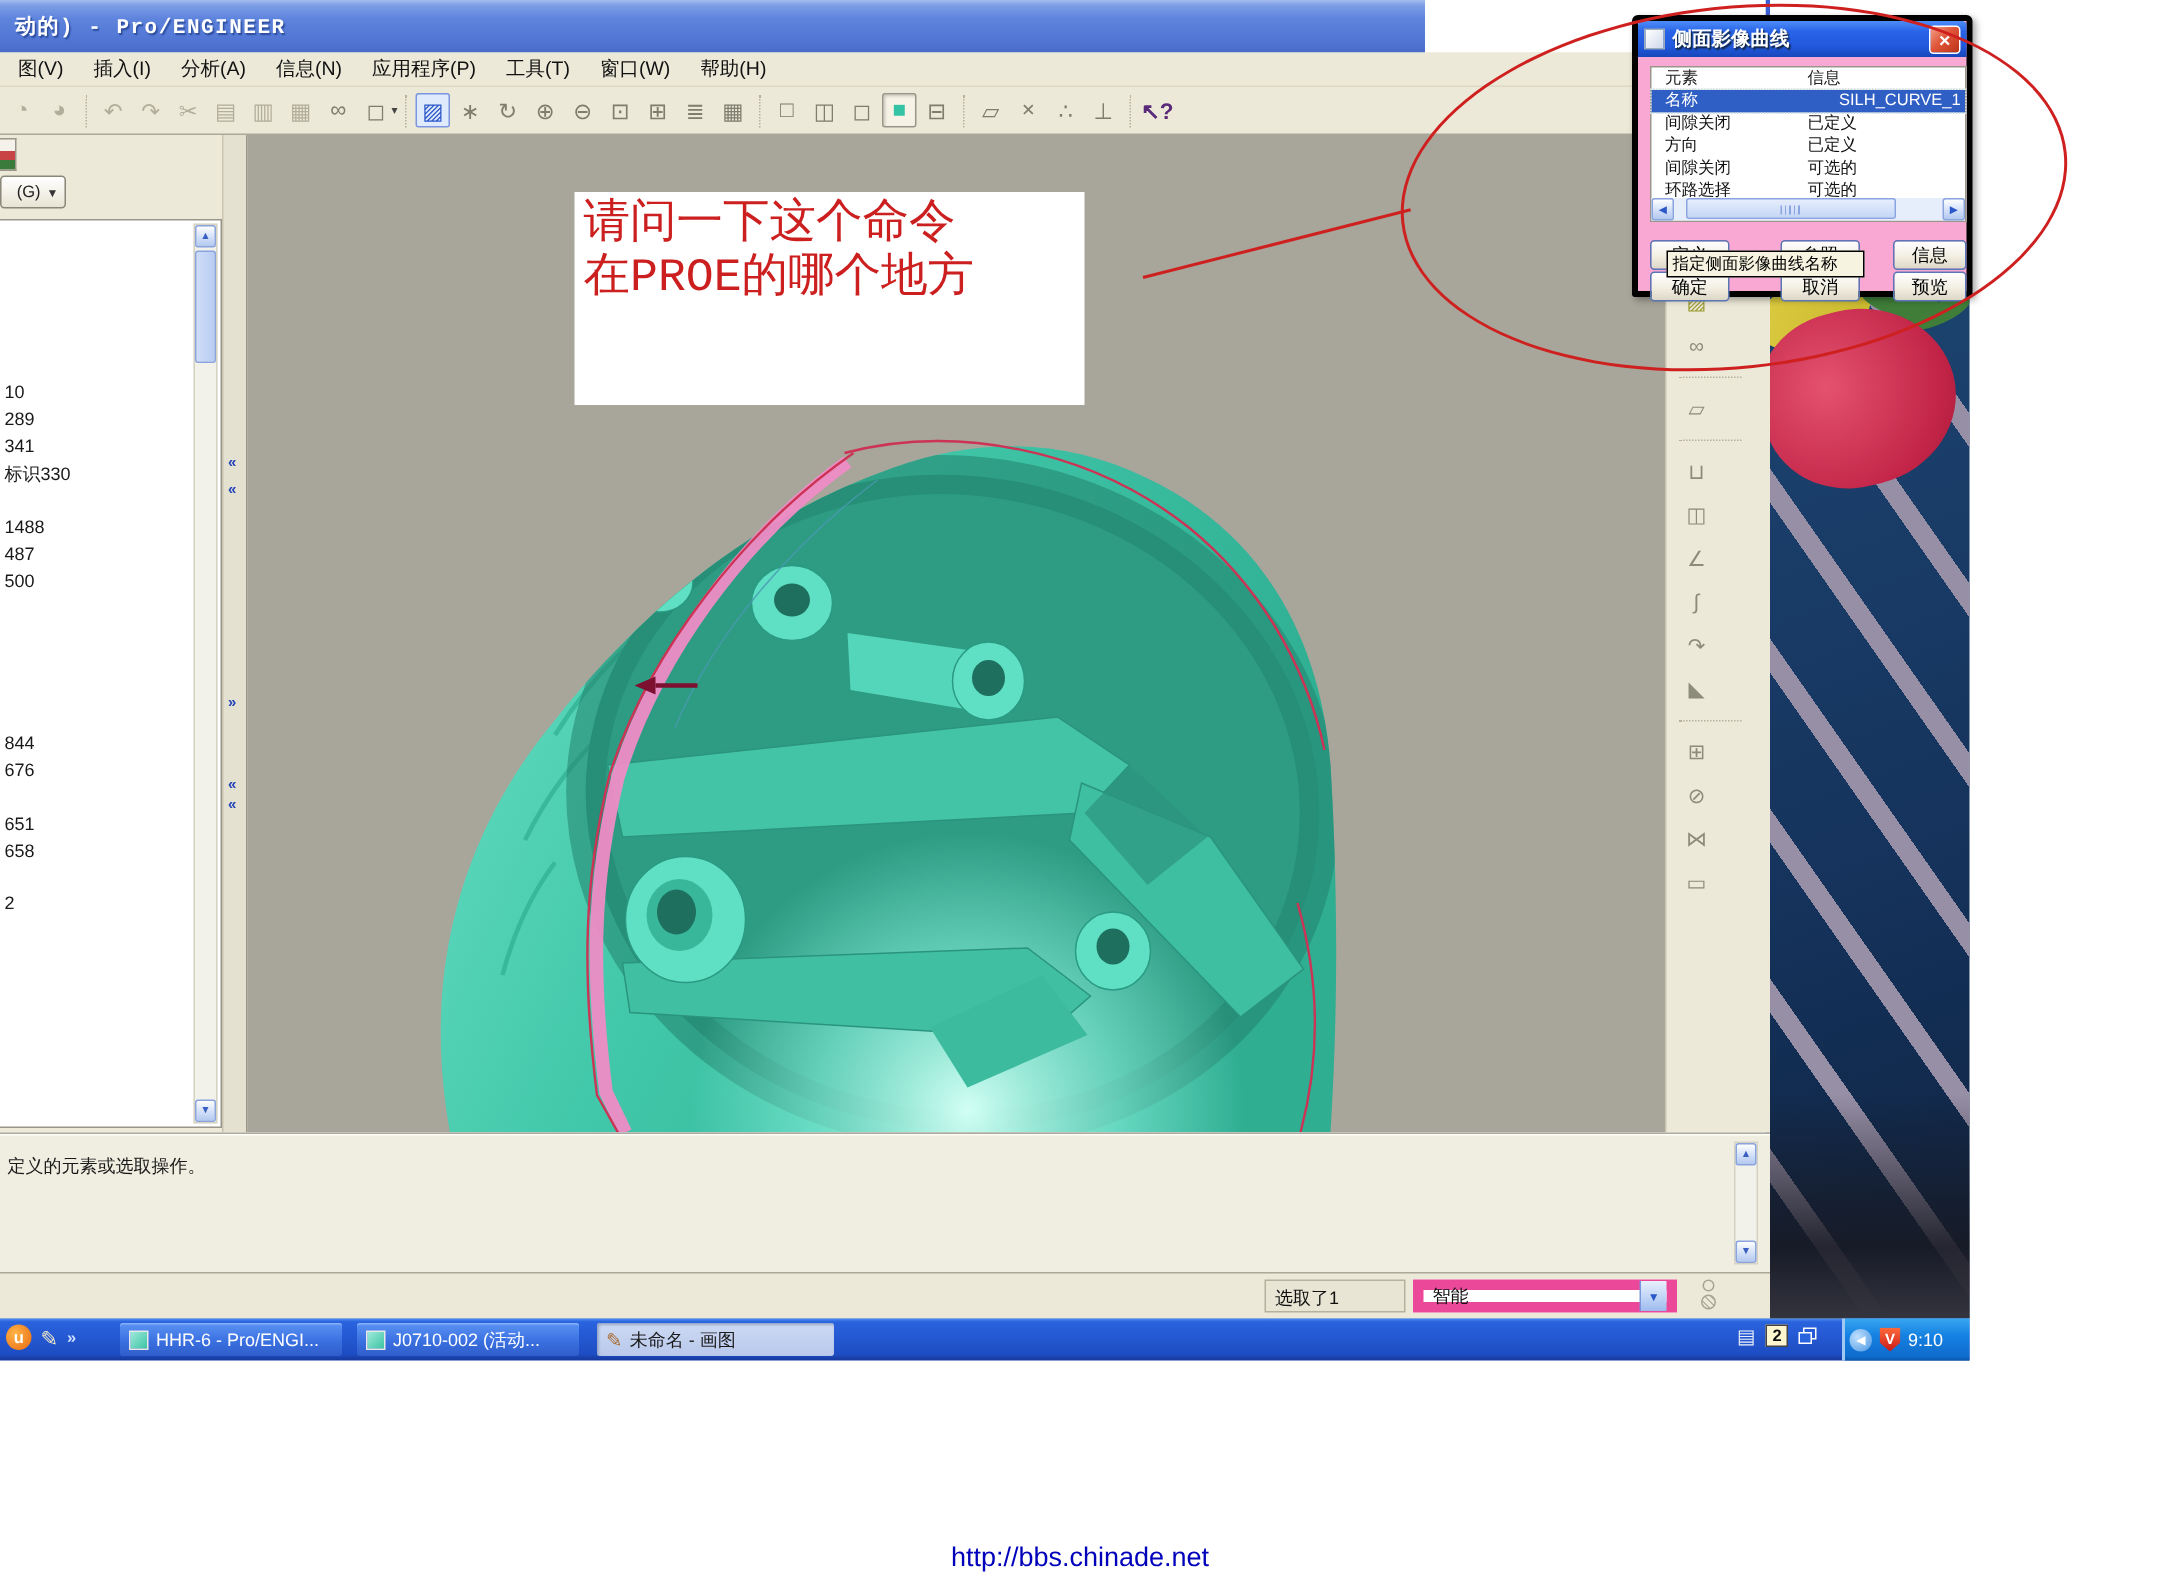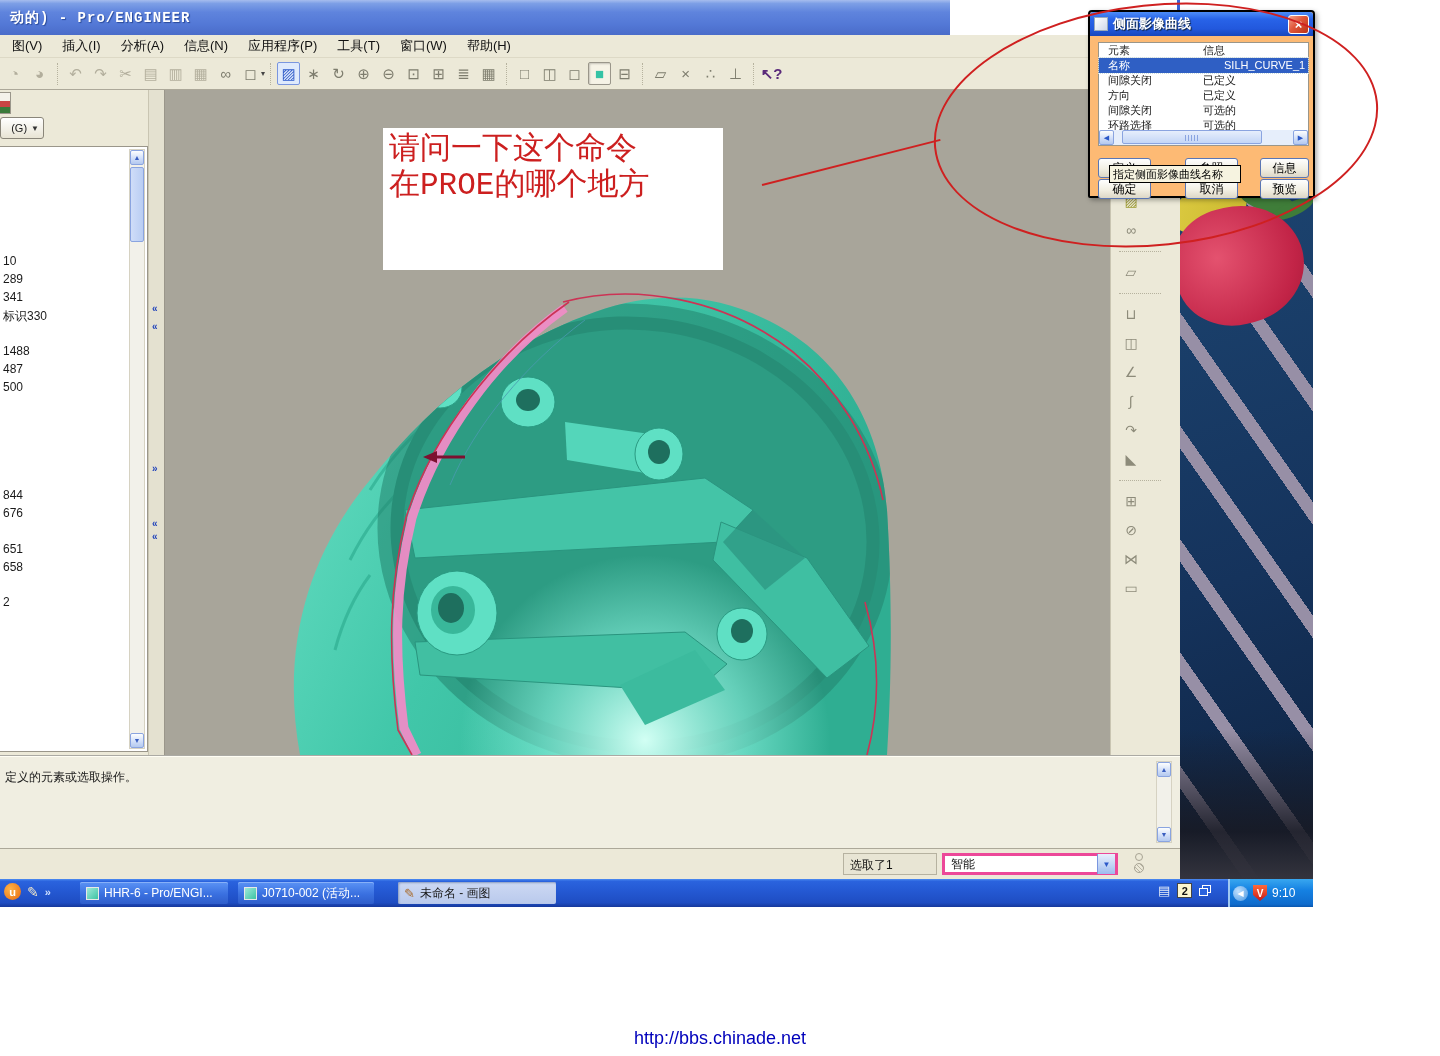--- a/index.html
+++ b/index.html
@@ -56,40 +56,40 @@
   .rt-table { position:absolute; left:46px; top:14px; width:22px; height:22px; display:flex; align-items:center; justify-content:center; font-size:13px; color:#8d8b7a; }
 
   
   .message { position:absolute; left:0; top:755px; width:1180px; height:93px; background:#f0eee1; border-top:2px groove #fffef4; }
   .msg-text { position:absolute; left:5px; top:12px; font-size:12px; color:#1a1a1a; }
   .msg-scroll { position:absolute; left:1156px; top:4px; width:16px; height:82px; background:#f2f1ea; border:1px solid #d6d2c2; }
 
   
   .statusbar { position:absolute; left:0; top:848px; width:1180px; height:31px; background:#ece9d8; border-top:1px solid #aca899; }
   .sel-box { position:absolute; left:843px; top:4px; width:94px; height:22px; border:1px solid #b6b2a0; background:#e8e5d4; font-size:12px; color:#111; padding:3px 6px; }
-  .combo { position:absolute; left:942px; top:4px; width:176px; height:22px; background:#fff; border:3px solid #ec4899; display:flex; align-items:center; }
+  .combo { position:absolute; left:942px; top:4px; width:176px; height:22px; background:#fff; border:7px solid #ec4899; display:flex; align-items:center; }
   .combo .val { flex:1; font-size:12px; color:#111; padding-left:6px; }
   .combo .cbtn { width:18px; height:20px; background:linear-gradient(180deg,#e8f0fd,#bdd2f5 60%,#9dbbee); border-left:1px solid #7a96df; color:#2b58c8; font-size:8px; display:flex; align-items:center; justify-content:center; }
   .filter-ic { position:absolute; left:1132px; top:3px; width:16px; height:24px; }
   .filter-ic .c1 { position:absolute; left:3px; top:1px; width:8px; height:8px; border:1.5px solid #a8a494; border-radius:50%; }
   .filter-ic .c2 { position:absolute; left:2px; top:11px; width:10px; height:10px; border:1.5px solid #a8a494; border-radius:50%; background:repeating-linear-gradient(45deg,#b8b4a4 0 1px,transparent 1px 3px); }
 
   
   .desktop { position:absolute; left:1180px; top:0; width:133px; height:879px; background:#fff; }
   .wall { position:absolute; left:0; top:198px; width:133px; height:681px; overflow:hidden;
     background:
       linear-gradient(180deg, rgba(0,0,0,0) 0 78%, rgba(24,26,36,.9) 93%, #34343e 100%),
       repeating-linear-gradient(55deg, rgba(151,143,166,0) 0 52px, #978fa6 52px 65px),
       linear-gradient(160deg,#1c4470,#15335c 55%,#0e2240); }
   .tulip-red { position:absolute; left:-6px; top:8px; width:130px; height:118px; background:radial-gradient(circle at 35% 40%, #e4526f, #c22447 70%, #a51837); border-radius:46% 54% 52% 48%; transform:rotate(-14deg); }
   .tulip-yellow { position:absolute; left:-10px; top:-12px; width:78px; height:46px; background:linear-gradient(120deg,#ddcb42,#c9b82e); border-radius:50%; transform:rotate(-18deg); }
   .leaf { position:absolute; background:#3f7d39; border-radius:50%; }
 
   
-  .dialog { position:absolute; left:1088px; top:10px; width:227px; height:188px; background:#fdba74; border:2px solid #000000; border-radius:4px 4px 2px 2px; box-shadow:2px 2px 5px rgba(0,0,0,.35); }
+  .dialog { position:absolute; left:1088px; top:10px; width:227px; height:188px; background:#f9a8d4; border:4px solid #000000; border-radius:4px 4px 2px 2px; box-shadow:2px 2px 5px rgba(0,0,0,.35); }
   .dlg-title { position:absolute; left:0; top:0; width:100%; height:24px; border-radius:3px 3px 0 0;
     background:linear-gradient(180deg,#4d8df8 0%,#2863e8 30%,#2258dd 70%,#1747bb 100%); display:flex; align-items:center; padding:0 4px; }
   .dlg-ico { width:14px; height:14px; background:linear-gradient(135deg,#fff,#cfd8ea); border:1px solid #9ab; margin-right:5px; }
   .dlg-title-text { flex:1; color:#fff; font-size:13px; font-weight:bold; text-shadow:1px 1px 1px #123; }
   .dlg-close { width:21px; height:19px; border:1px solid #fff; border-radius:3px; background:linear-gradient(135deg,#f2a38c,#e0563a 45%,#bb3316); color:#fff; font-size:13px; font-weight:bold; display:flex; align-items:center; justify-content:center; line-height:1; }
   .dlg-list { position:absolute; left:8px; top:30px; width:211px; height:104px; background:#fff; border:1px solid #9a96 8a; border:1px solid #9a968a; font-size:11px; }
   .dr { display:flex; height:15px; line-height:15px; color:#111; }
   .dr.hdr { color:#222; border-bottom:1px solid #eee; }
   .dr .c1 { width:104px; padding-left:9px; white-space:nowrap; overflow:hidden; }
   .dr .c2 { flex:1; white-space:nowrap; overflow:hidden; }
@@ -395,21 +395,21 @@
     <div class="taskbar">
       <div class="ql">
         <span class="ulead">u</span>
         <span class="ql-brush">✎</span>
         <span class="ql-chev">»</span>
       </div>
       <div class="task" style="left:80px;width:148px">
         <span class="tico"></span>
         <span>HHR-6 - Pro/ENGI...</span>
       </div>
-      <div class="task" style="left:238px;width:136px">
+      <div class="task" style="left:238px;width:148px">
         <span class="tico"></span>
         <span>J0710-002 (活动...</span>
       </div>
       <div class="task active" style="left:398px;width:158px">
         <span class="pico">✎</span>
         <span>未命名 - 画图</span>
       </div>
       <div class="tray-icons">
         <span class="kb">▤</span>
         <span class="badge2">2</span>

